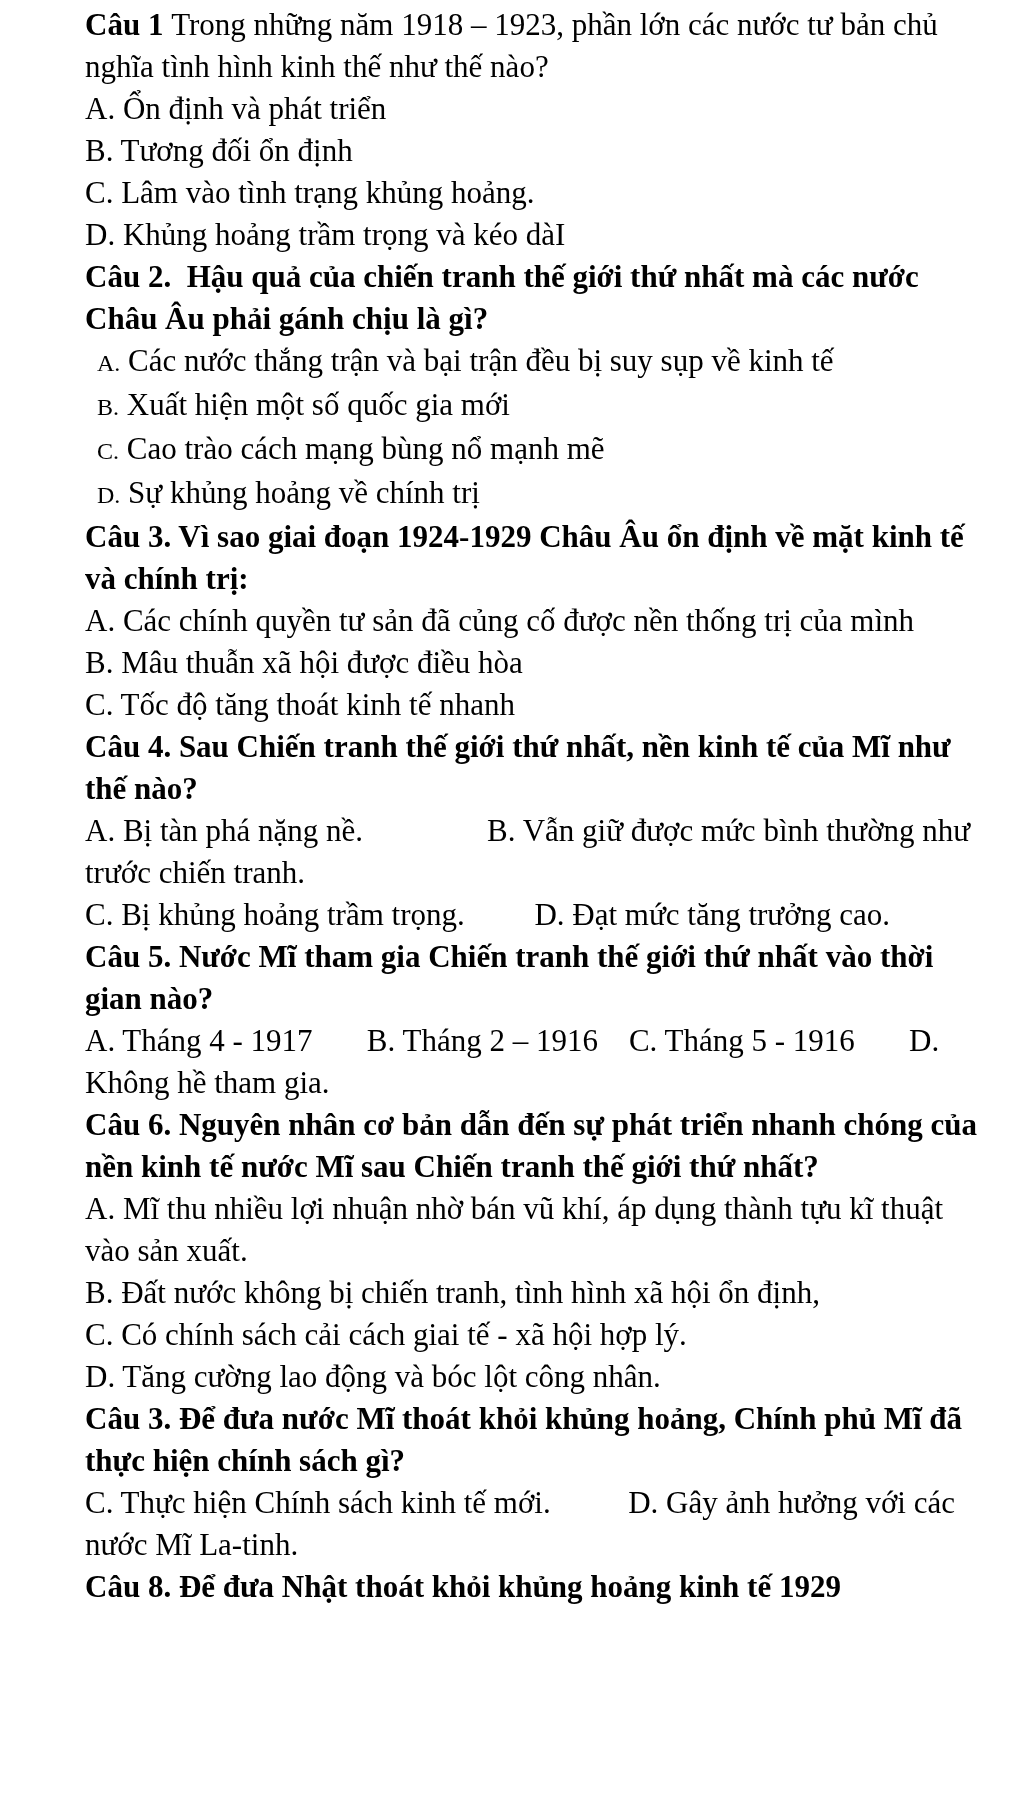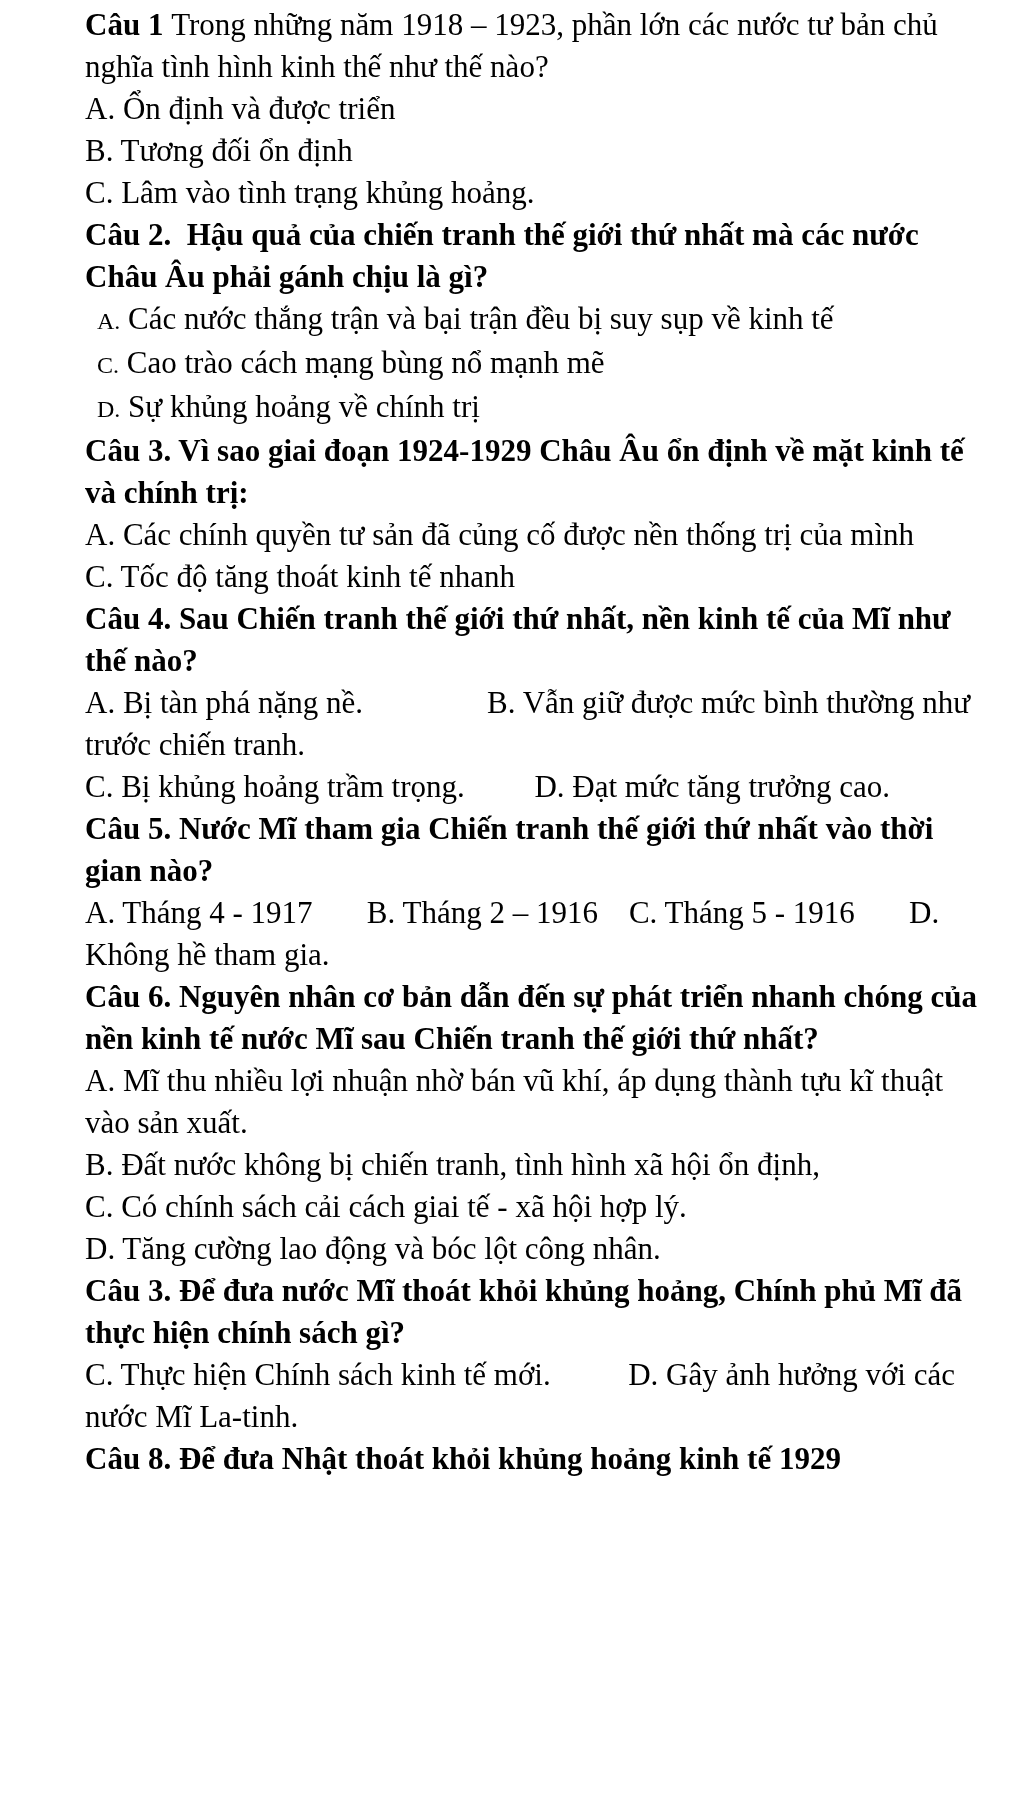--- a/index.html
+++ b/index.html
@@ -32,29 +32,32 @@
   }
   .sm {
     font-size: 24px;
   }
 </style>
 </head>
 <body style="background: rgb(255, 255, 255); color: rgb(0, 0, 0);">
 
 <div class="doc" id="doc">
     <div class="para"><span class="b">Câu 1 </span><span>Trong những năm 1918 – 1923, phần lớn các nước tư bản chủ nghĩa tình hình kinh thế như thế nào?</span></div>
-    <div class="para"><span>A. Ổn định và được triển</span></div>
+    <div class="para"><span>A. Ổn định và phát triển</span></div>
     <div class="para"><span>B. Tương đối ổn định</span></div>
     <div class="para"><span>C. Lâm vào tình trạng khủng hoảng.</span></div>
+    <div class="para"><span>D. Khủng hoảng trầm trọng và kéo dàI</span></div>
     <div class="para"><span class="b">Câu 2.&nbsp; Hậu quả của chiến tranh thế giới thứ nhất mà các nước Châu Âu phải gánh chịu là gì?</span></div>
     <div class="para ind"><span class="sm">A.</span><span> Các nước thắng trận và bại trận đều bị suy sụp về kinh tế</span></div>
+    <div class="para ind"><span class="sm">B.</span><span> Xuất hiện một số quốc gia mới</span></div>
     <div class="para ind"><span class="sm">C.</span><span> Cao trào cách mạng bùng nổ mạnh mẽ</span></div>
     <div class="para ind"><span class="sm">D.</span><span> Sự khủng hoảng về chính trị</span></div>
     <div class="para"><span class="b">Câu 3. Vì sao giai đoạn 1924-1929 Châu Âu ổn định về mặt kinh tế và chính trị:</span></div>
     <div class="para"><span>A. Các chính quyền tư sản đã củng cố được nền thống trị của mình</span></div>
+    <div class="para"><span>B. Mâu thuẫn xã hội được điều hòa</span></div>
     <div class="para"><span>C. Tốc độ tăng thoát kinh tế nhanh</span></div>
     <div class="para"><span class="b">Câu 4. Sau Chiến tranh thế giới thứ nhất, nền kinh tế của Mĩ như thế nào?</span></div>
     <div class="para"><span>A. Bị tàn phá nặng nề.&nbsp;&nbsp;&nbsp;&nbsp;&nbsp;&nbsp;&nbsp;&nbsp;&nbsp;&nbsp;&nbsp;&nbsp;&nbsp;&nbsp;&nbsp;&nbsp;B. Vẫn giữ được mức bình thường như trước chiến tranh.</span></div>
     <div class="para"><span>C. Bị khủng hoảng trầm trọng.&nbsp;&nbsp;&nbsp;&nbsp;&nbsp;&nbsp;&nbsp;&nbsp;&nbsp;D. Đạt mức tăng trưởng cao.</span></div>
     <div class="para"><span class="b">Câu 5. Nước Mĩ tham gia Chiến tranh thế giới thứ nhất vào thời gian nào?</span></div>
     <div class="para"><span>A. Tháng 4 - 1917&nbsp;&nbsp;&nbsp;&nbsp;&nbsp;&nbsp;&nbsp;B. Tháng 2 – 1916&nbsp;&nbsp;&nbsp;&nbsp;C. Tháng 5 - 1916&nbsp;&nbsp;&nbsp;&nbsp;&nbsp;&nbsp;&nbsp;D. Không hề tham gia.</span></div>
     <div class="para"><span class="b">Câu 6. Nguyên nhân cơ bản dẫn đến sự phát triển nhanh chóng của nền kinh tế nước Mĩ sau Chiến tranh thế giới thứ nhất?</span></div>
     <div class="para"><span>A. Mĩ thu nhiều lợi nhuận nhờ bán vũ khí, áp dụng thành tựu kĩ thuật vào sản xuất.</span></div>
     <div class="para"><span>B. Đất nước không bị chiến tranh, tình hình xã hội ổn định,</span></div>
     <div class="para"><span>C. Có chính sách cải cách giai tế - xã hội hợp lý.</span></div>

